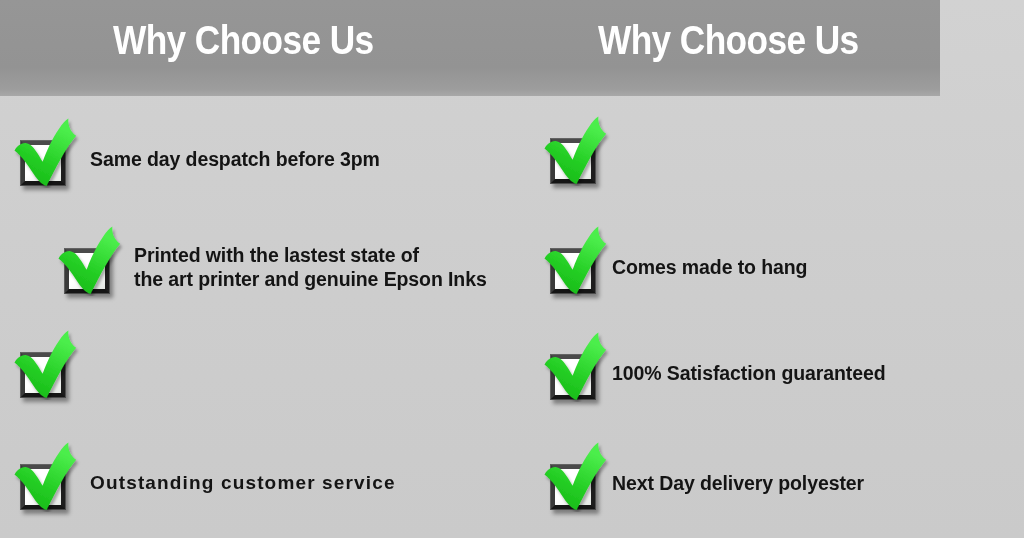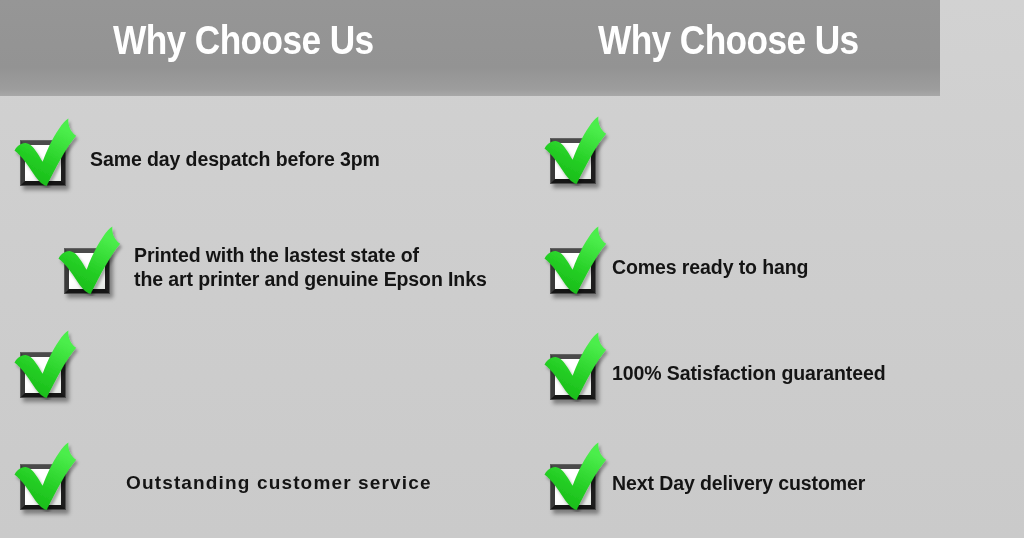--- a/index.html
+++ b/index.html
@@ -200,21 +200,21 @@
                     <stop offset="1" stop-color="#4cee4c"></stop>
                   </linearGradient>
                   <filter id="chkshadow" x="-30%" y="-30%" width="180%" height="180%">
                     <feDropShadow dx="2" dy="3" stdDeviation="1.6" flood-color="#000000" flood-opacity="0.32"></feDropShadow>
                   </filter>
                 </defs>
                 <path filter="url(#chkshadow)" fill="url(#gchk)" d="M4.5,32.5 C7.5,27.5 12,24.5 16.5,25.2 C21,25.9 24.4,30.4 27.6,35.6 C29.6,38.8 31.2,41.6 32.6,43.8 C36.4,33.0 42.4,20.2 49.2,10.4 C52.4,5.8 55.6,2.2 58.4,0.6 C58.0,4.2 58.6,8.2 60.4,11.6 C62.0,14.6 64.2,16.6 66.2,17.8 C62.0,22.6 56.6,30.6 51.4,39.8 C45.0,51.2 39.8,61.6 36.6,68.0 C34.0,67.2 31.2,65.6 28.6,62.6 C24.6,58.0 20.2,50.4 15.6,44.2 C11.8,39.0 8.0,35.2 4.5,32.5 Z"></path>
               </svg></div>
           </div>
         </div>
-        <div class="feature-row" style="left: 0px; top: 346px; gap: 36px;">
+        <div class="feature-row" style="left: 0px; top: 346px;">
           <div class="check-icon" style="margin-left: 10px;">
             <div class="check-box"></div>
             <div class="check-mark"><svg viewBox="0 0 74 70" width="74" height="70" aria-hidden="true">
                 <defs>
                   <linearGradient id="gchk" x1="0" y1="1" x2="0.45" y2="0">
                     <stop offset="0" stop-color="#17b417"></stop>
                     <stop offset="0.45" stop-color="#22cc22"></stop>
                     <stop offset="1" stop-color="#4cee4c"></stop>
                   </linearGradient>
                   <filter id="chkshadow" x="-30%" y="-30%" width="180%" height="180%">
@@ -256,21 +256,21 @@
                     <stop offset="0.45" stop-color="#22cc22"></stop>
                     <stop offset="1" stop-color="#4cee4c"></stop>
                   </linearGradient>
                   <filter id="chkshadow" x="-30%" y="-30%" width="180%" height="180%">
                     <feDropShadow dx="2" dy="3" stdDeviation="1.6" flood-color="#000000" flood-opacity="0.32"></feDropShadow>
                   </filter>
                 </defs>
                 <path filter="url(#chkshadow)" fill="url(#gchk)" d="M4.5,32.5 C7.5,27.5 12,24.5 16.5,25.2 C21,25.9 24.4,30.4 27.6,35.6 C29.6,38.8 31.2,41.6 32.6,43.8 C36.4,33.0 42.4,20.2 49.2,10.4 C52.4,5.8 55.6,2.2 58.4,0.6 C58.0,4.2 58.6,8.2 60.4,11.6 C62.0,14.6 64.2,16.6 66.2,17.8 C62.0,22.6 56.6,30.6 51.4,39.8 C45.0,51.2 39.8,61.6 36.6,68.0 C34.0,67.2 31.2,65.6 28.6,62.6 C24.6,58.0 20.2,50.4 15.6,44.2 C11.8,39.0 8.0,35.2 4.5,32.5 Z"></path>
               </svg></div>
           </div>
-          <div class="feature-text" style="margin-left: -2px; margin-top: 12px;">Comes ready to hang</div>
+          <div class="feature-text" style="margin-left: -2px; margin-top: 12px;">Comes made to hang</div>
         </div>
         <div class="feature-row" style="left: 0px; top: 236px;">
           <div class="check-icon" style="margin-left: 28px;">
             <div class="check-box"></div>
             <div class="check-mark"><svg viewBox="0 0 74 70" width="74" height="70" aria-hidden="true">
                 <defs>
                   <linearGradient id="gchk" x1="0" y1="1" x2="0.45" y2="0">
                     <stop offset="0" stop-color="#17b417"></stop>
                     <stop offset="0.45" stop-color="#22cc22"></stop>
                     <stop offset="1" stop-color="#4cee4c"></stop>
@@ -294,18 +294,18 @@
                     <stop offset="0.45" stop-color="#22cc22"></stop>
                     <stop offset="1" stop-color="#4cee4c"></stop>
                   </linearGradient>
                   <filter id="chkshadow" x="-30%" y="-30%" width="180%" height="180%">
                     <feDropShadow dx="2" dy="3" stdDeviation="1.6" flood-color="#000000" flood-opacity="0.32"></feDropShadow>
                   </filter>
                 </defs>
                 <path filter="url(#chkshadow)" fill="url(#gchk)" d="M4.5,32.5 C7.5,27.5 12,24.5 16.5,25.2 C21,25.9 24.4,30.4 27.6,35.6 C29.6,38.8 31.2,41.6 32.6,43.8 C36.4,33.0 42.4,20.2 49.2,10.4 C52.4,5.8 55.6,2.2 58.4,0.6 C58.0,4.2 58.6,8.2 60.4,11.6 C62.0,14.6 64.2,16.6 66.2,17.8 C62.0,22.6 56.6,30.6 51.4,39.8 C45.0,51.2 39.8,61.6 36.6,68.0 C34.0,67.2 31.2,65.6 28.6,62.6 C24.6,58.0 20.2,50.4 15.6,44.2 C11.8,39.0 8.0,35.2 4.5,32.5 Z"></path>
               </svg></div>
           </div>
-          <div class="feature-text" style="margin-left: -2px; margin-top: 12px;">Next Day delivery customer</div>
+          <div class="feature-text" style="margin-left: -2px; margin-top: 12px;">Next Day delivery polyester</div>
         </div>
       </div>
   </div>
 
 </div>
 
 </body></html>

